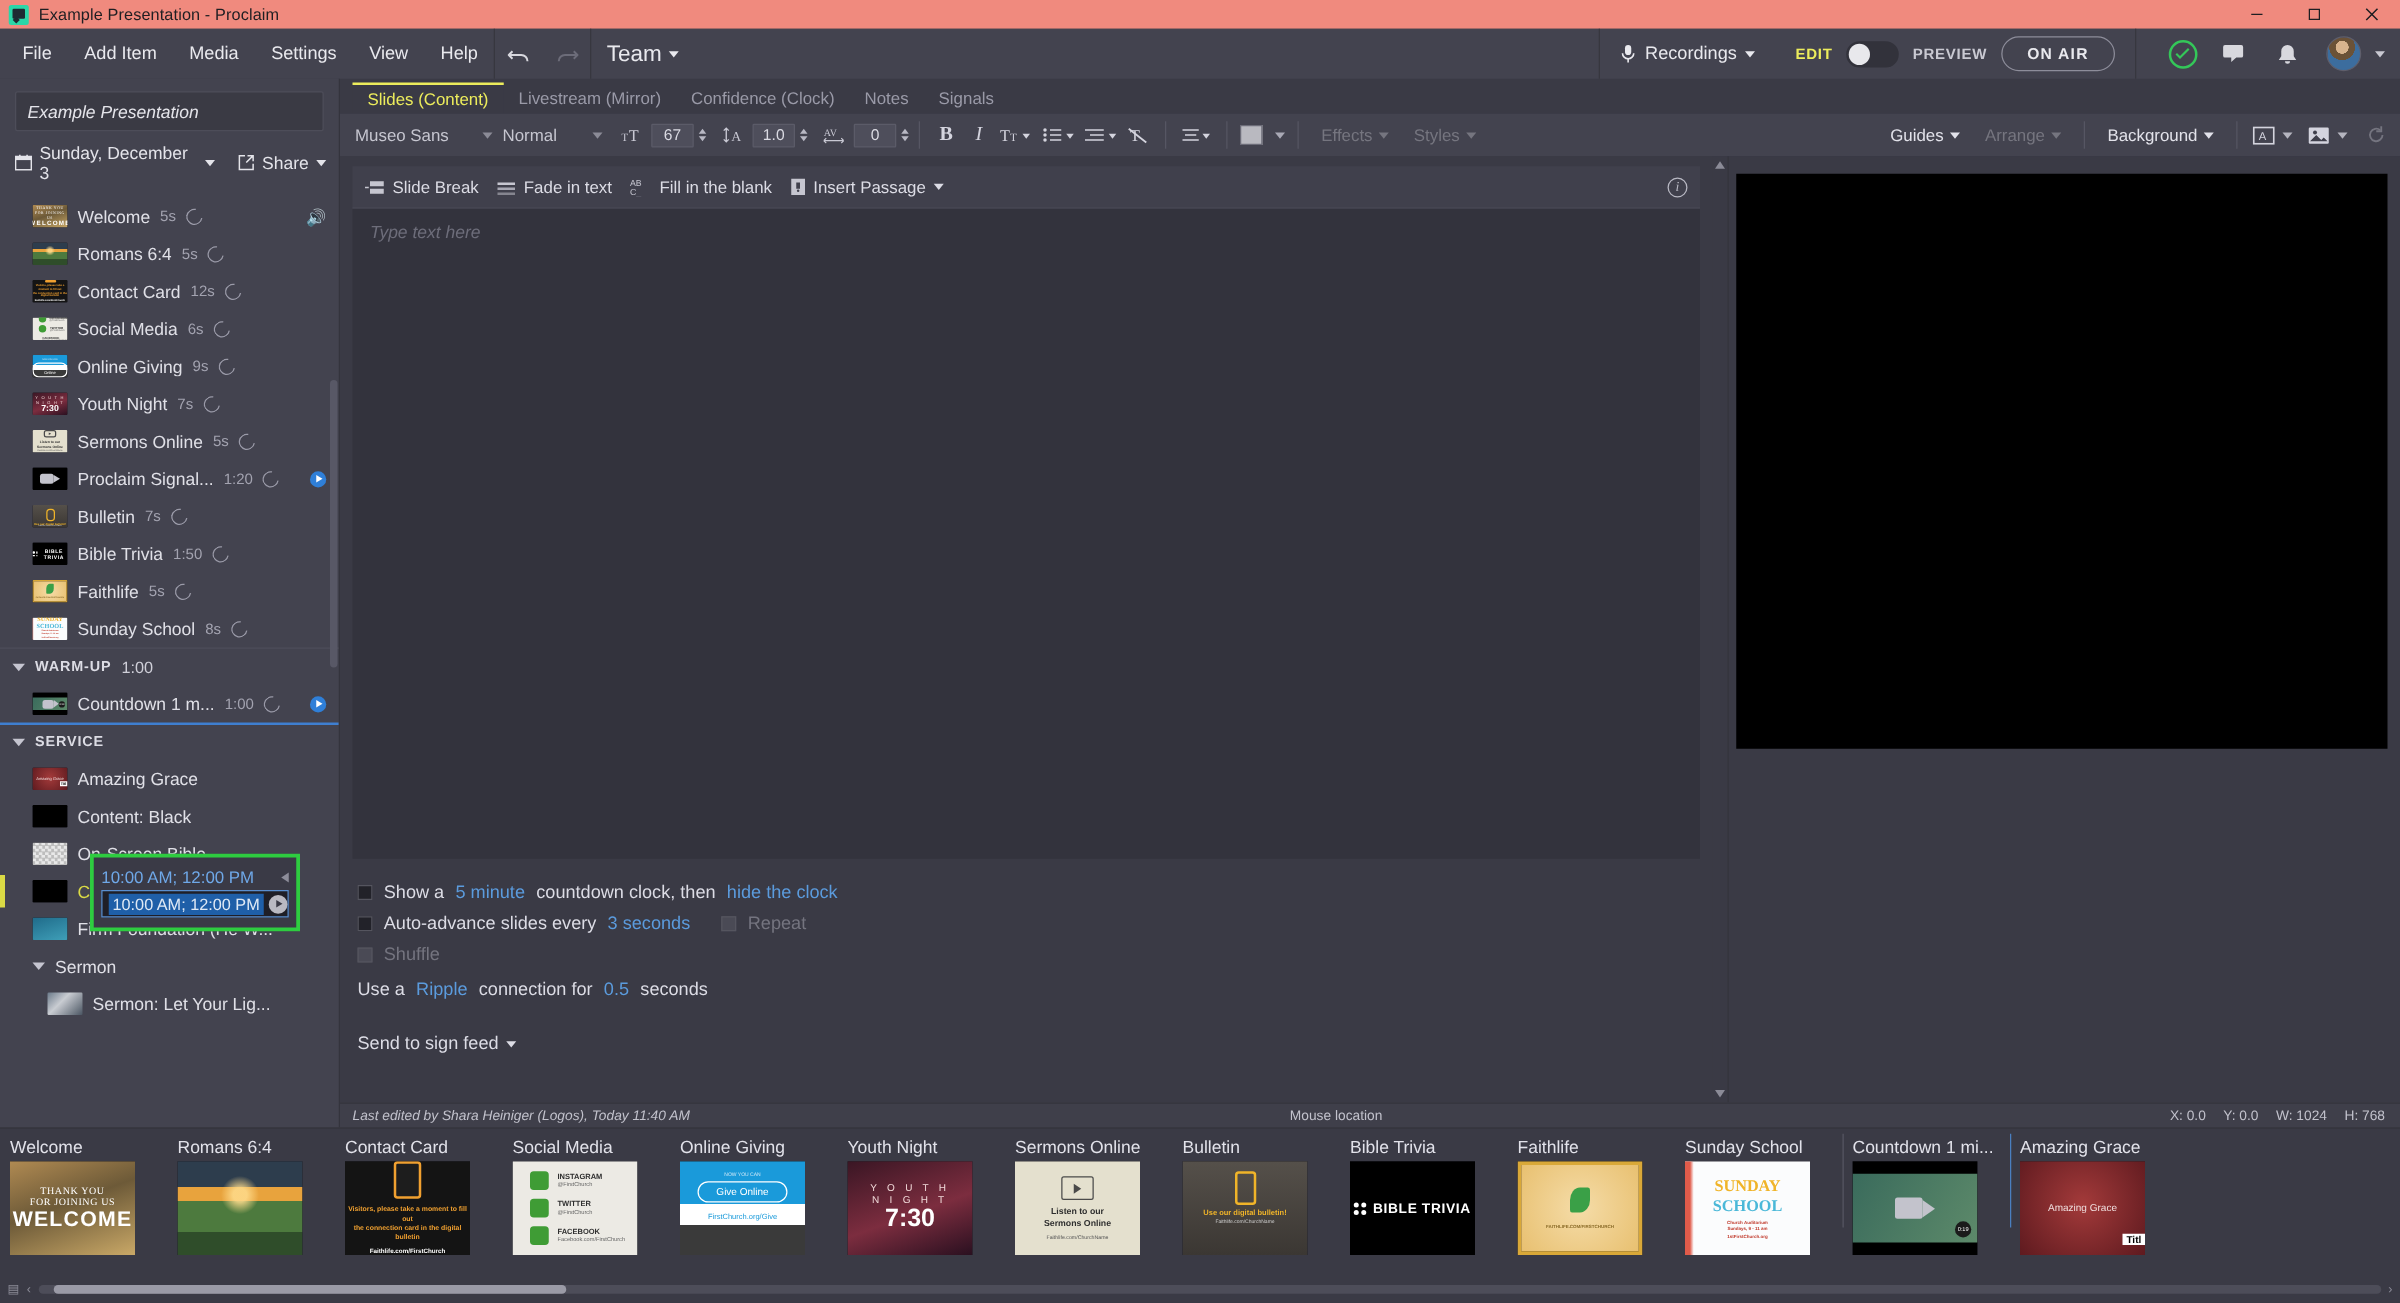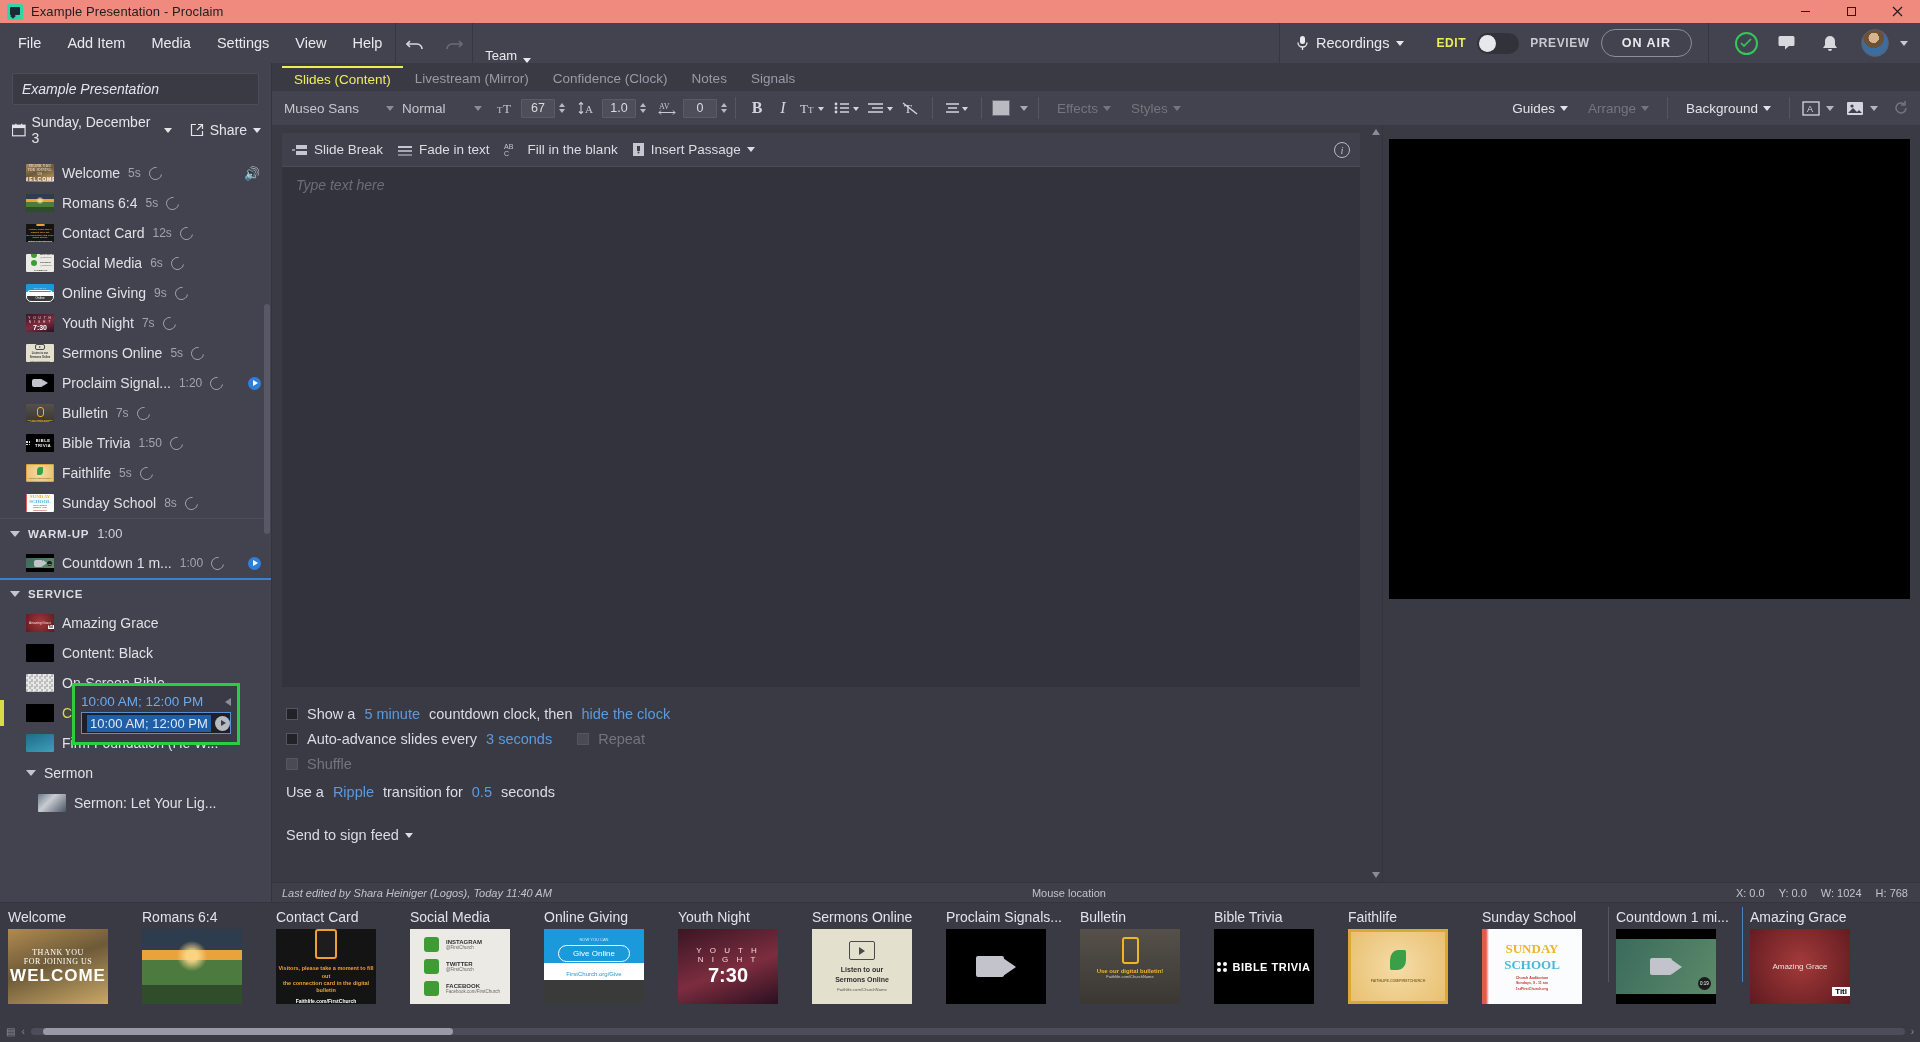--- a/index.html
+++ b/index.html
@@ -50,22 +50,22 @@
     color: #e9e9ee; font-size: 14.5px; cursor: default;
   }
   .menu-item:first-child { margin-left: 5px; }
   .mb-sep { width: 1px; height: 40px; background: #37373f; margin: 0 0px; }
   .icon-btn {
     width: 38px; height: 40px; display: flex; align-items: center;
     justify-content: center; color: #d8d8de;
   }
   .icon-btn.dim { color: #6c6c79; }
   .team-btn {
-    padding: 0 12px; height: 40px; display: flex; align-items: flex-end;
-    gap: 6px; color: #e9e9ee; font-size: 13px;
+    padding: 0 12px; height: 40px; display: flex; align-items: center;
+    gap: 6px; color: #e9e9ee; font-size: 18px;
   }
   .caret { width: 0; height: 0; border-left: 4px solid transparent;
     border-right: 4px solid transparent; border-top: 5px solid currentColor;
     display: inline-block; }
   .menu-right { margin-left: auto; display: flex; align-items: center; height: 40px; }
   .rec-btn {
     display: flex; align-items: center; gap: 7px; padding: 0 16px;
     height: 40px; color: #e9e9ee; font-size: 14.5px;
   }
   .editpv {
@@ -1036,21 +1036,21 @@
             <span class="cb dim" style="margin-left:16px"></span>
             <span class="muted">Repeat</span>
           </div>
           <div class="opt-row">
             <span class="cb dim"></span>
             <span class="muted">Shuffle</span>
           </div>
           <div class="opt-row opt-plain">
             <span>Use a</span>
             <span class="lnk">Ripple</span>
-            <span>transition for</span>
+            <span>connection for</span>
             <span class="lnk">0.5</span>
             <span>seconds</span>
           </div>
           <div class="sign-feed">
             <span>Send to sign feed</span>
             <span class="caret"></span>
           </div>
         </div>
       </div>
 
@@ -1163,32 +1163,20 @@
   <div class="fs-cell  ">
     <div class="fs-title">Sermons Online</div>
     <div class="fs-thumb">
           <div class="art" style="background:#e4e0ce"></div>
       <div class="art-c">
             <div style="width:26px;height:19px;border:1.8px solid #4a4a4a;border-radius:2px;display:flex;align-items:center;justify-content:center;margin-bottom:5px">
               <div style="border-left:6px solid #4a4a4a;border-top:4px solid transparent;border-bottom:4px solid transparent"></div>
             </div>
       <div style="color:#2f2f2f;font-size:7px;font-weight:bold;line-height:1.3">Listen to our<br>Sermons Online</div>
       <div style="color:#555;font-size:4.2px;margin-top:3px">Faithlife.com/ChurchName</div>
-          </div>
-        </div>
-  </div>
-  <div class="fs-cell  ">
-    <div class="fs-title">Proclaim Signals...</div>
-    <div class="fs-thumb">
-          <div class="art" style="background:#000"></div>
-      <div class="art-c">
-            <div style="display:flex;align-items:center">
-      <div style="width:28px;height:21px;background:#c3c3cc;border-radius:2px"></div>
-      <div style="border-left:13px solid #c3c3cc;border-top:9px solid transparent;border-bottom:9px solid transparent;margin-left:-1px"></div>
-            </div>
           </div>
         </div>
   </div>
   <div class="fs-cell  ">
     <div class="fs-title">Bulletin</div>
     <div class="fs-thumb">
           <div class="art" style="background:linear-gradient(180deg,#55504a,#3b3733)"></div>
       <div class="art-c" style="justify-content:flex-start;padding-top:8px">
       <div style="width:17px;height:27px;border:2px solid #f0b429;border-radius:3px"></div>
       <div style="color:#f0b429;font-size:6px;font-weight:bold;margin-top:4px">Use our digital bulletin!</div>

